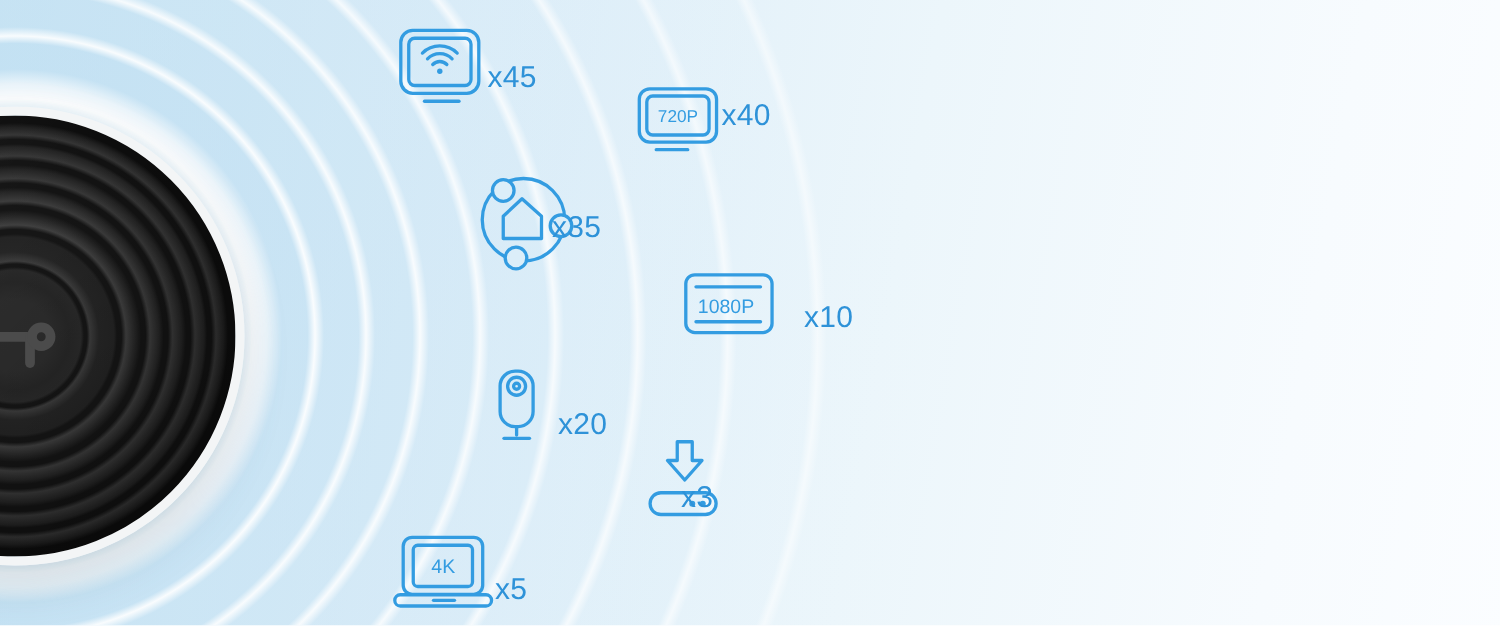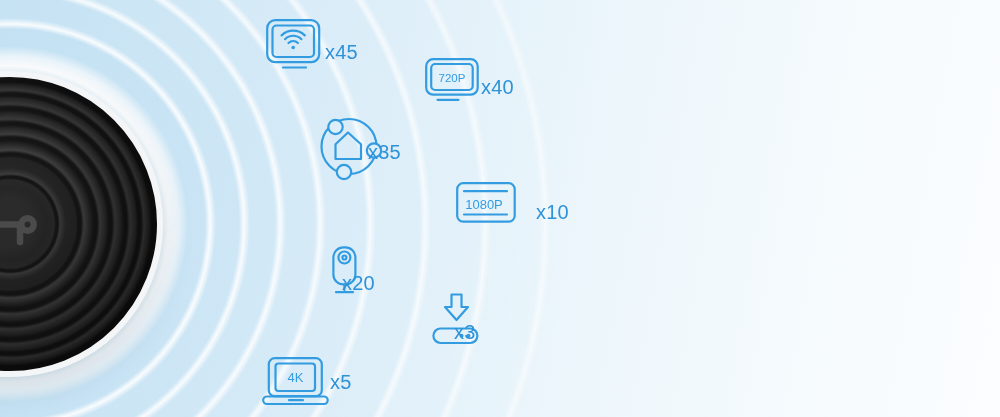--- a/index.html
+++ b/index.html
@@ -97,21 +97,21 @@
     <path class="stroke" d="M 17 48.5 H 40"></path>
   </svg>
   <span class="count" style="left:325px;top:42px">x45</span>
 
   <svg class="icon" style="left:425px;top:58px" width="54" height="43" viewBox="0 0 54 43">
     <rect class="stroke" x="1.2" y="1.2" width="51.5" height="35.5" rx="7"></rect>
     <rect class="stroke" x="6.2" y="6" width="41.5" height="26" rx="4"></rect>
     <text class="svgtxt" x="27" y="23.5" font-size="11.5" text-anchor="middle">720P</text>
     <path class="stroke" d="M 12.5 41.8 H 33.5"></path>
   </svg>
-  <span class="count" style="left:481px;top:77px">x40</span>
+  <span class="count" style="left:481px;top:67px">x40</span>
 
   <svg class="icon" style="left:318px;top:116px" width="66" height="66" viewBox="0 0 66 66">
     <circle class="stroke" cx="31" cy="30.5" r="27.5"></circle>
     <path class="stroke" d="M 30 16.5 L 43 28.2 L 43 43 L 17.5 43 L 17.5 28.2 Z"></path>
     <circle class="node" cx="17.5" cy="11" r="7.2"></circle>
     <circle class="node" cx="56" cy="34.5" r="7.2"></circle>
     <circle class="node" cx="26" cy="56" r="7.2"></circle>
   </svg>
   <span class="count" style="left:368px;top:142px">x35</span>
 
@@ -123,32 +123,32 @@
   </svg>
   <span class="count" style="left:536px;top:202px">x10</span>
 
   <svg class="icon" style="left:332px;top:246px" width="25" height="48" viewBox="0 0 25 48">
     <rect class="stroke" x="1.4" y="1.4" width="22" height="37" rx="10"></rect>
     <circle class="stroke" cx="12.4" cy="11.5" r="6"></circle>
     <circle class="stroke" cx="12.4" cy="11.5" r="2"></circle>
     <path class="stroke" d="M 12.4 38.5 V 44"></path>
     <path class="stroke" d="M 4 46.2 H 21"></path>
   </svg>
-  <span class="count" style="left:342px;top:273px">x20</span>
+  <span class="count" style="left:372px;top:273px">x20</span>
 
   <svg class="icon" style="left:432px;top:292px" width="48" height="52" viewBox="0 0 48 52">
     <path class="stroke" d="M 19.5 2.5 H 29.5 V 15 H 36 L 24.5 28 L 13 15 H 19.5 Z"></path>
     <rect class="stroke" x="1.4" y="36.5" width="44" height="14.5" rx="7.2"></rect>
     <circle class="fillblue" cx="29.5" cy="43.8" r="2"></circle>
     <circle class="fillblue" cx="36.5" cy="43.8" r="2"></circle>
   </svg>
   <span class="count" style="left:454px;top:322px">x3</span>
 
   <svg class="icon" style="left:262px;top:357px" width="67" height="48" viewBox="0 0 67 48">
     <rect class="stroke" x="6.8" y="1.2" width="53" height="38" rx="6"></rect>
     <rect class="stroke" x="13.5" y="6.5" width="39.5" height="27.5" rx="3"></rect>
     <text class="svgtxt" x="33.5" y="25" font-size="13" text-anchor="middle">4K</text>
     <rect class="stroke" x="1.2" y="39.5" width="64.5" height="7.5" rx="3.7"></rect>
     <path class="stroke" d="M 27 43.2 H 41"></path>
   </svg>
-  <span class="count" style="left:330px;top:372px">x5</span>
+  <span class="count" style="left:330px;top:383px">x5</span>
 
 </div>
 
 </body></html>

